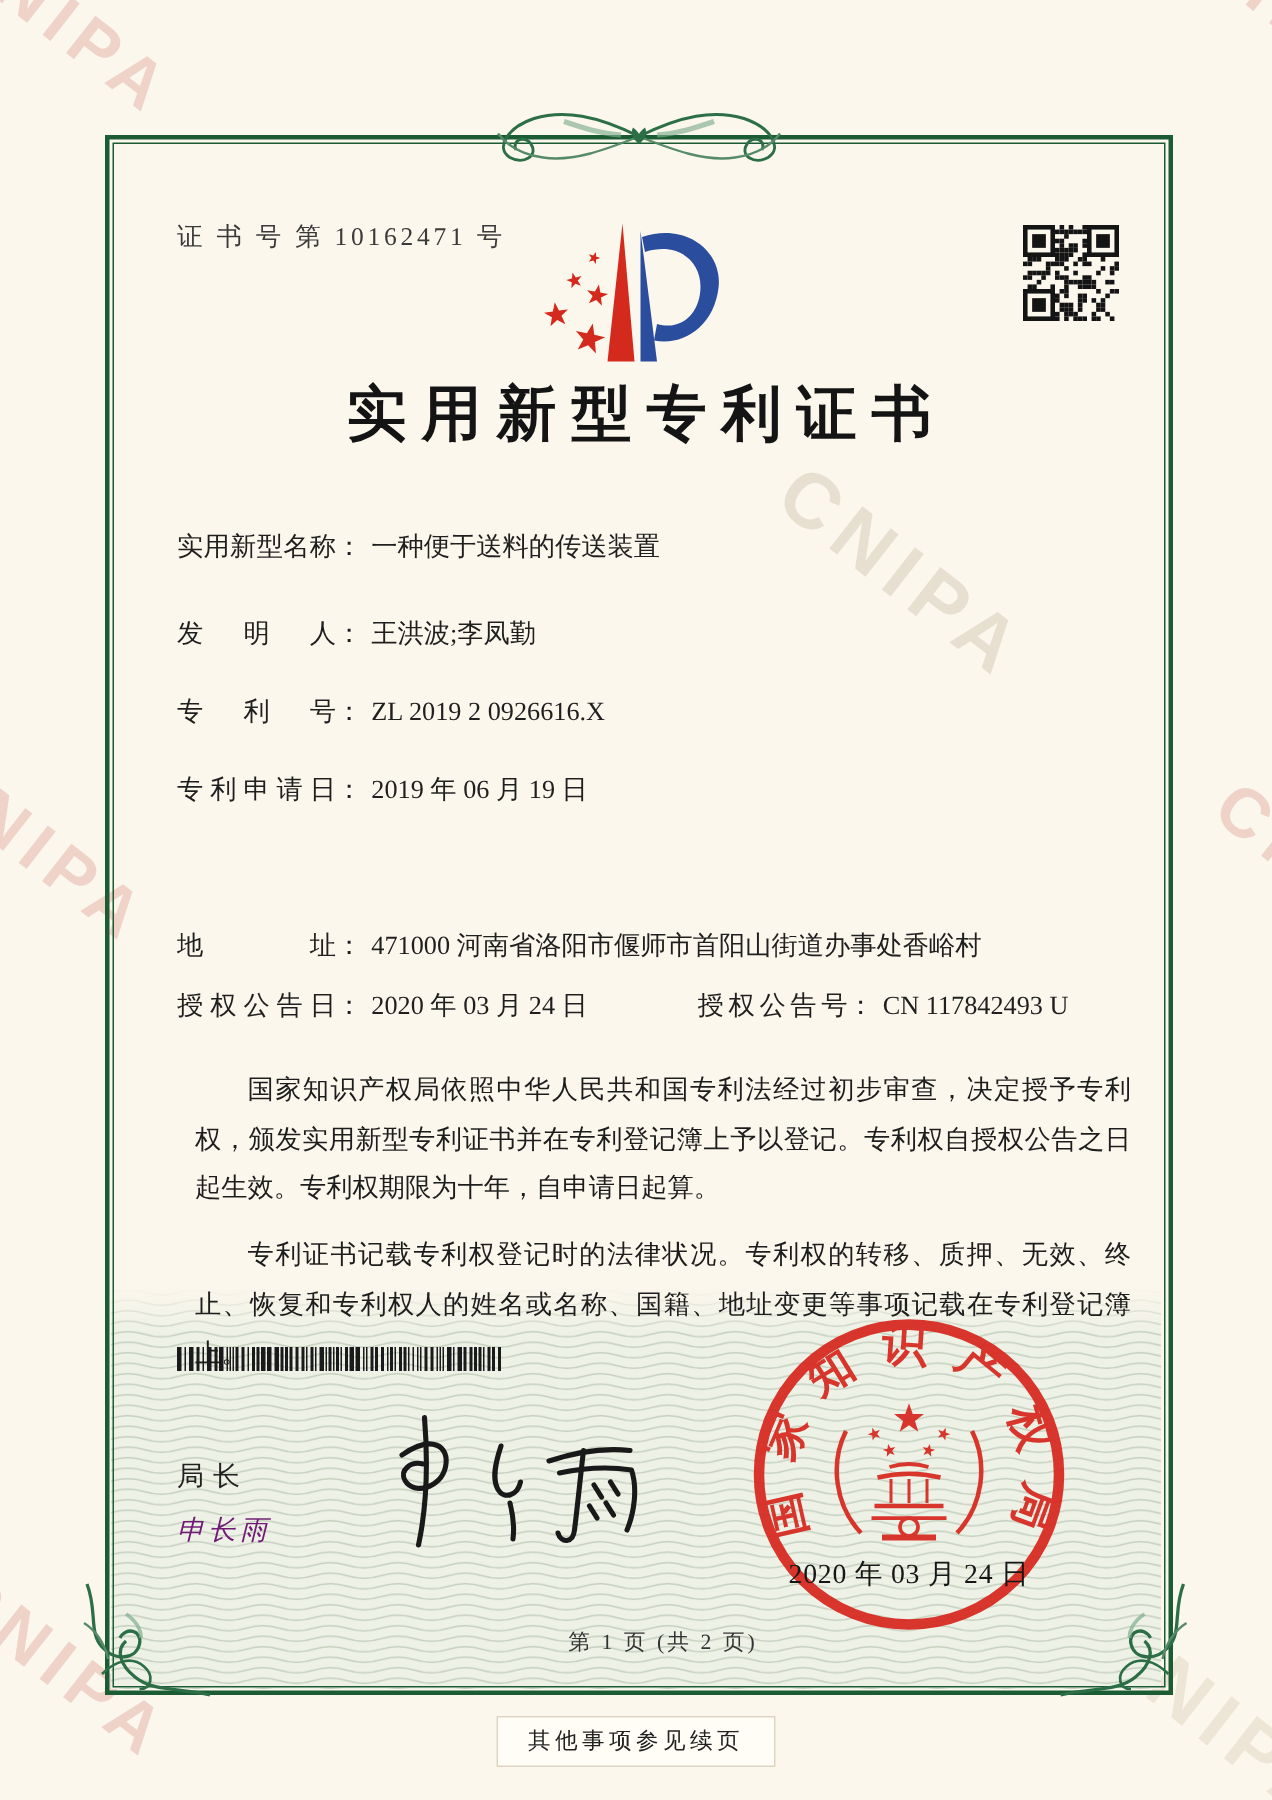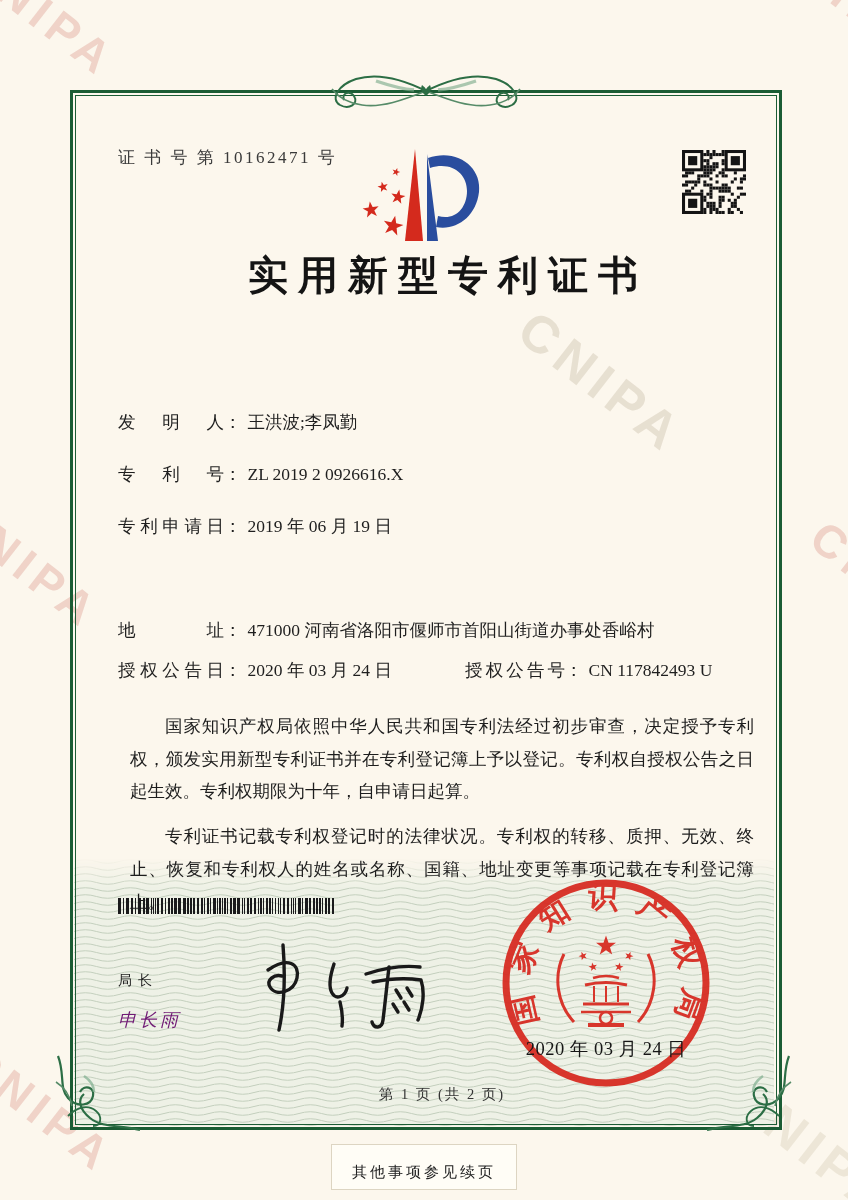--- a/index.html
+++ b/index.html
@@ -23,37 +23,37 @@
   .orn{position:absolute;z-index:4;}
   
   .waves{position:absolute;left:74px;top:858px;width:700px;height:268px;z-index:2;
          -webkit-mask-image:linear-gradient(rgba(0,0,0,0),#000 30px);mask-image:linear-gradient(rgba(0,0,0,0),#000 30px);}
   
   .abs{position:absolute;z-index:5;}
   .certno{left:118px;top:146px;font-size:17px;letter-spacing:2.5px;color:#3a3a3a;}
   .logo{left:358px;top:146px;}
   .qr{left:682px;top:150px;}
   .title{left:70px;width:712px;top:248px;text-align:center;font-size:40px;font-weight:bold;
-         letter-spacing:10px;text-indent:10px;color:#141414;margin-left:17px;}
+         letter-spacing:10px;text-indent:10px;color:#141414;}
   .frow{left:118px;font-size:17.5px;color:#1f1f1f;white-space:nowrap;}
   .fr1{top:352px}.fr2{top:410px}.fr3{top:462px}.fr4{top:514px}.fr5{top:566px}.fr6{top:618px}.fr7{top:658px}
   .lbl{display:inline-block;width:106px;text-align:justify;text-align-last:justify;}
   .colon{margin-right:6px;}
   .grant2{position:absolute;left:347px;top:0;white-space:nowrap;}
   .bodytext{left:118px;top:698px;width:648px;font-size:17.5px;line-height:1.87;text-align:justify;color:#1d1d1d;}
   .bodytext p{margin:12px;text-indent:2em;}
   .barcode{left:118px;top:898px;}
-  .juzhang{left:118px;top:972px;font-size:14px;letter-spacing:6px;color:#222;}
+  .juzhang{left:118px;top:972px;font-size:18px;letter-spacing:6px;color:#222;}
   .shenchangyu{left:118px;top:1008px;font-size:18px;letter-spacing:3px;color:#701a75;font-style:italic;}
   .sig{left:246px;top:940px;}
   .seal{left:495px;top:872px;}
   .sealdate{left:495px;top:1036px;width:222px;text-align:center;font-size:18.5px;color:#161616;letter-spacing:.5px;z-index:6;}
   .pageinfo{left:70px;top:1085px;width:712px;text-align:center;font-size:14.5px;letter-spacing:2px;color:#333;padding-left:16px;}
   .contnote-wrap{left:0;top:1144px;width:848px;display:flex;justify-content:center;}
-  .contnote{background:#fffdf6;border:1px solid #ddd5c2;padding:18px 20px 7px;font-size:15px;letter-spacing:3px;color:#222;}
+  .contnote{background:#fffdf6;border:1px solid #ddd5c2;padding:6px 20px 7px;font-size:15px;letter-spacing:3px;color:#222;}
 </style>
 </head>
 <body>
 
 <div class="page">
 
   <span class="wm wm-pink wm1">CNIPA</span>
   <span class="wm wm-pink wm2">CNIPA</span>
   <span class="wm wm-pink wm3">CNIPA</span>
   <span class="wm wm-pink wm4">CNIPA</span>
@@ -253,20 +253,23 @@
       <rect x="42" y="0" width="21" height="21" fill="#141414"></rect>
       <rect x="45" y="3" width="15" height="15" fill="#fcf7ed"></rect>
       <rect x="48" y="6" width="9" height="9" fill="#141414"></rect>
       <rect x="0" y="42" width="21" height="21" fill="#141414"></rect>
       <rect x="3" y="45" width="15" height="15" fill="#fcf7ed"></rect>
       <rect x="6" y="48" width="9" height="9" fill="#141414"></rect>
     </svg>
 
   <div class="abs title">实用新型专利证书</div>
 
+  <div class="abs frow fr1">
+    <span class="lbl">实用新型名称</span><span class="colon">：</span><span>一种便于送料的传送装置</span>
+  </div>
   <div class="abs frow fr2">
     <span class="lbl">发明人</span><span class="colon">：</span><span>王洪波;李凤勤</span>
   </div>
   <div class="abs frow fr3">
     <span class="lbl">专利号</span><span class="colon">：</span><span>ZL 2019 2 0926616.X</span>
   </div>
   <div class="abs frow fr4">
     <span class="lbl">专利申请日</span><span class="colon">：</span><span>2019 年 06 月 19 日</span>
   </div>
   <div class="abs frow fr6">

